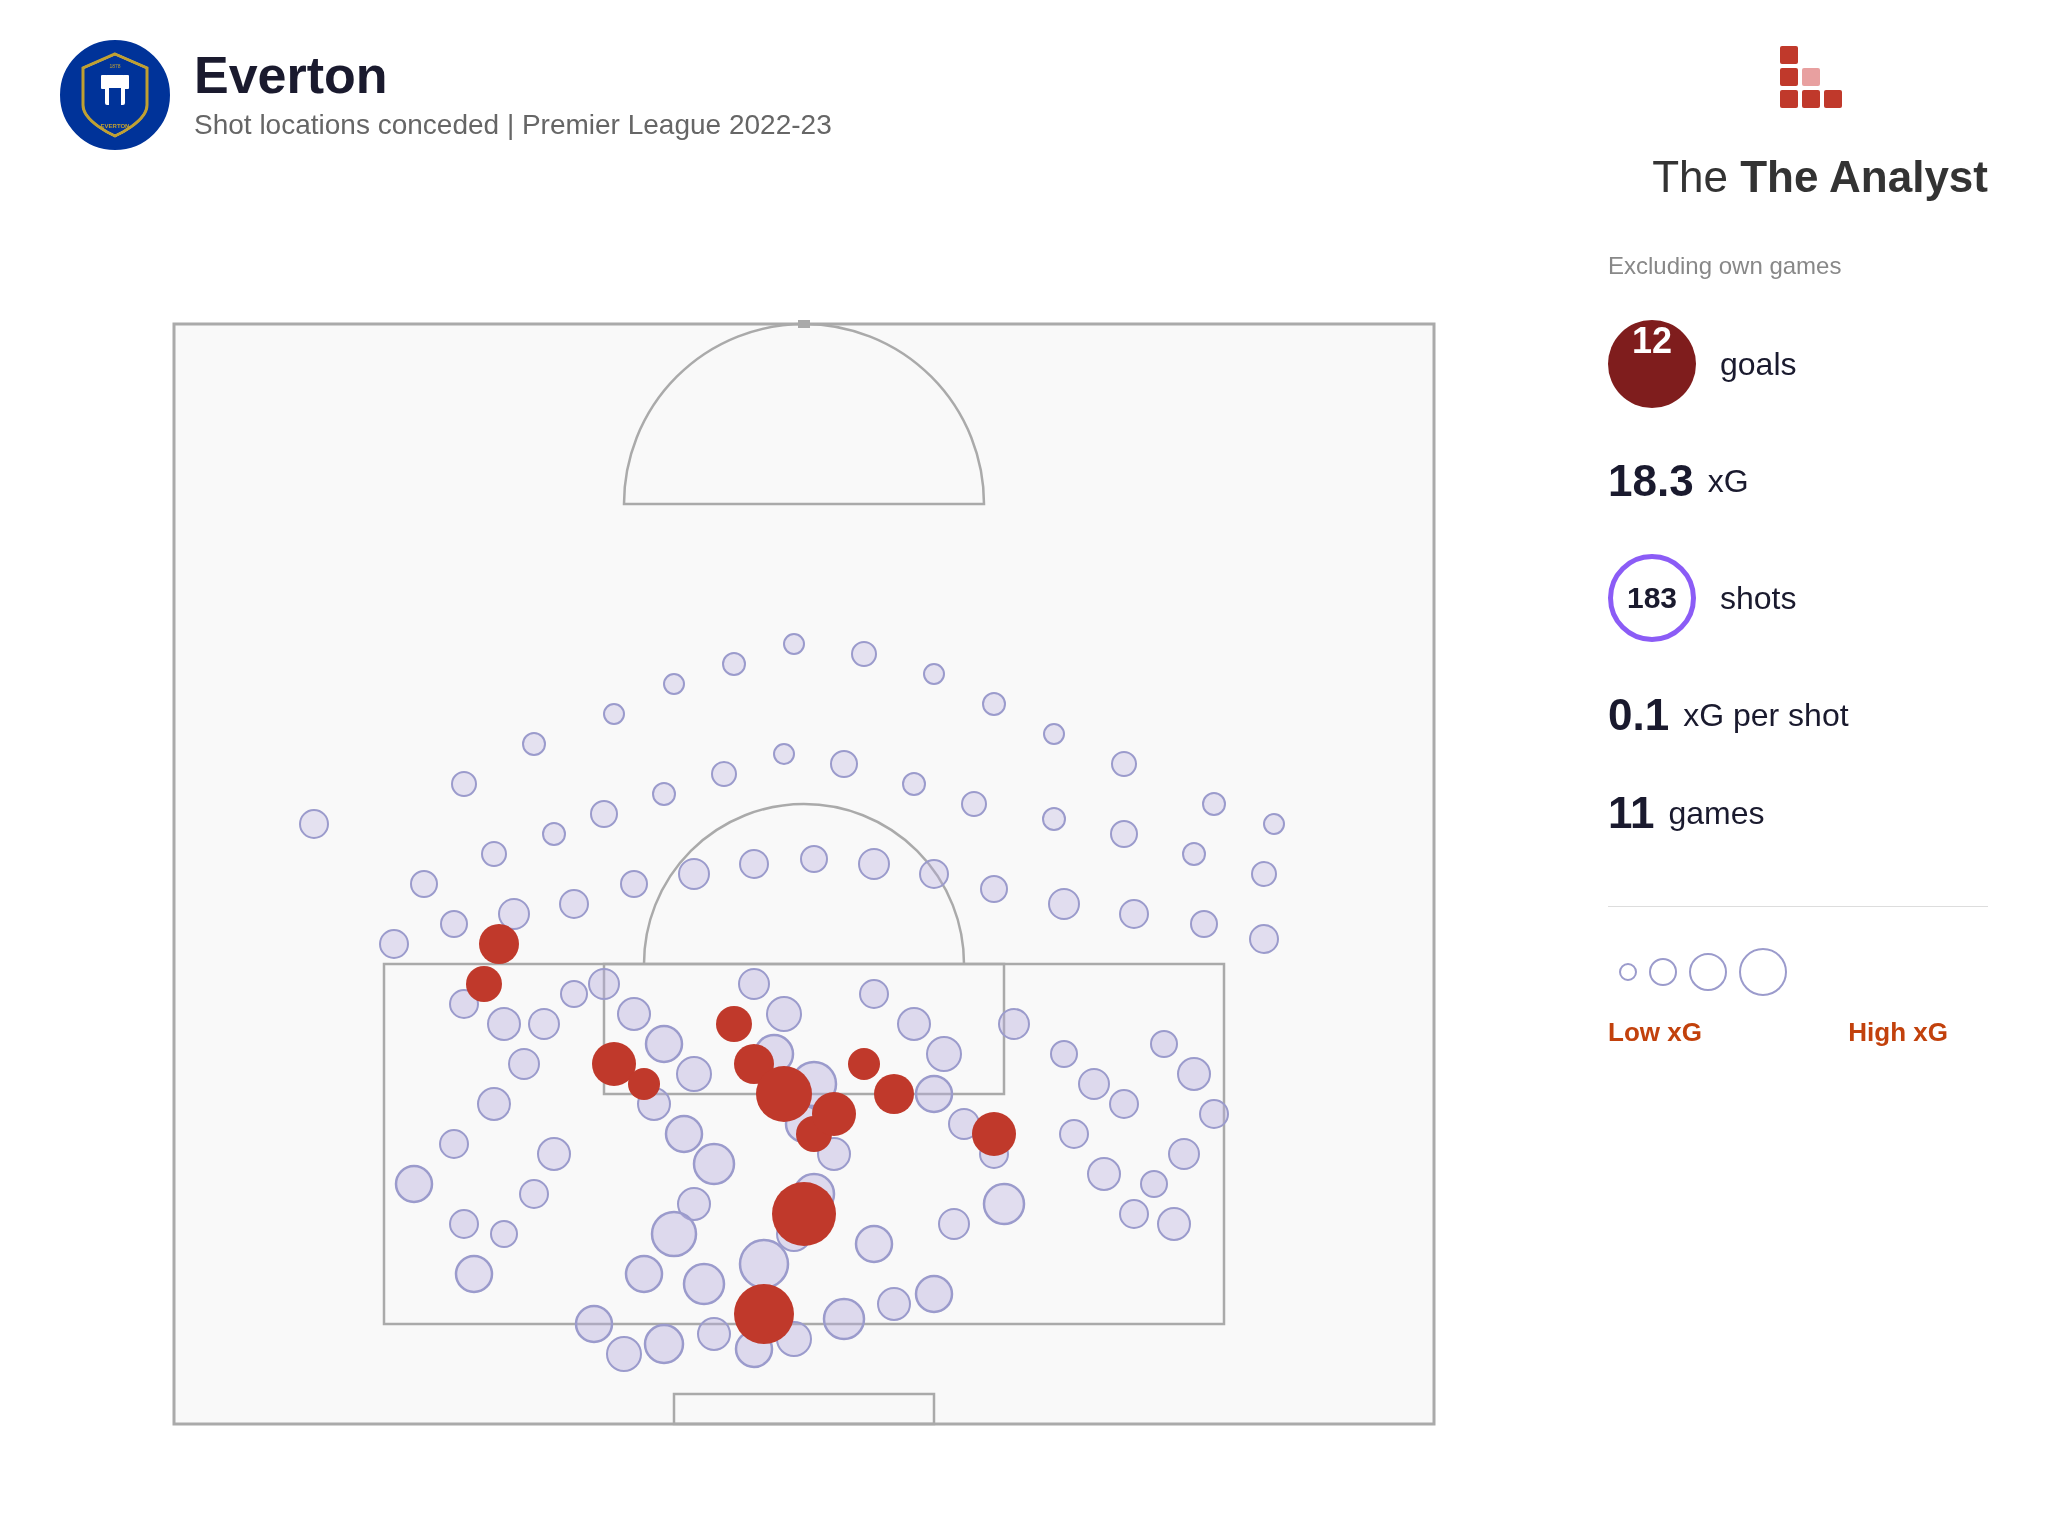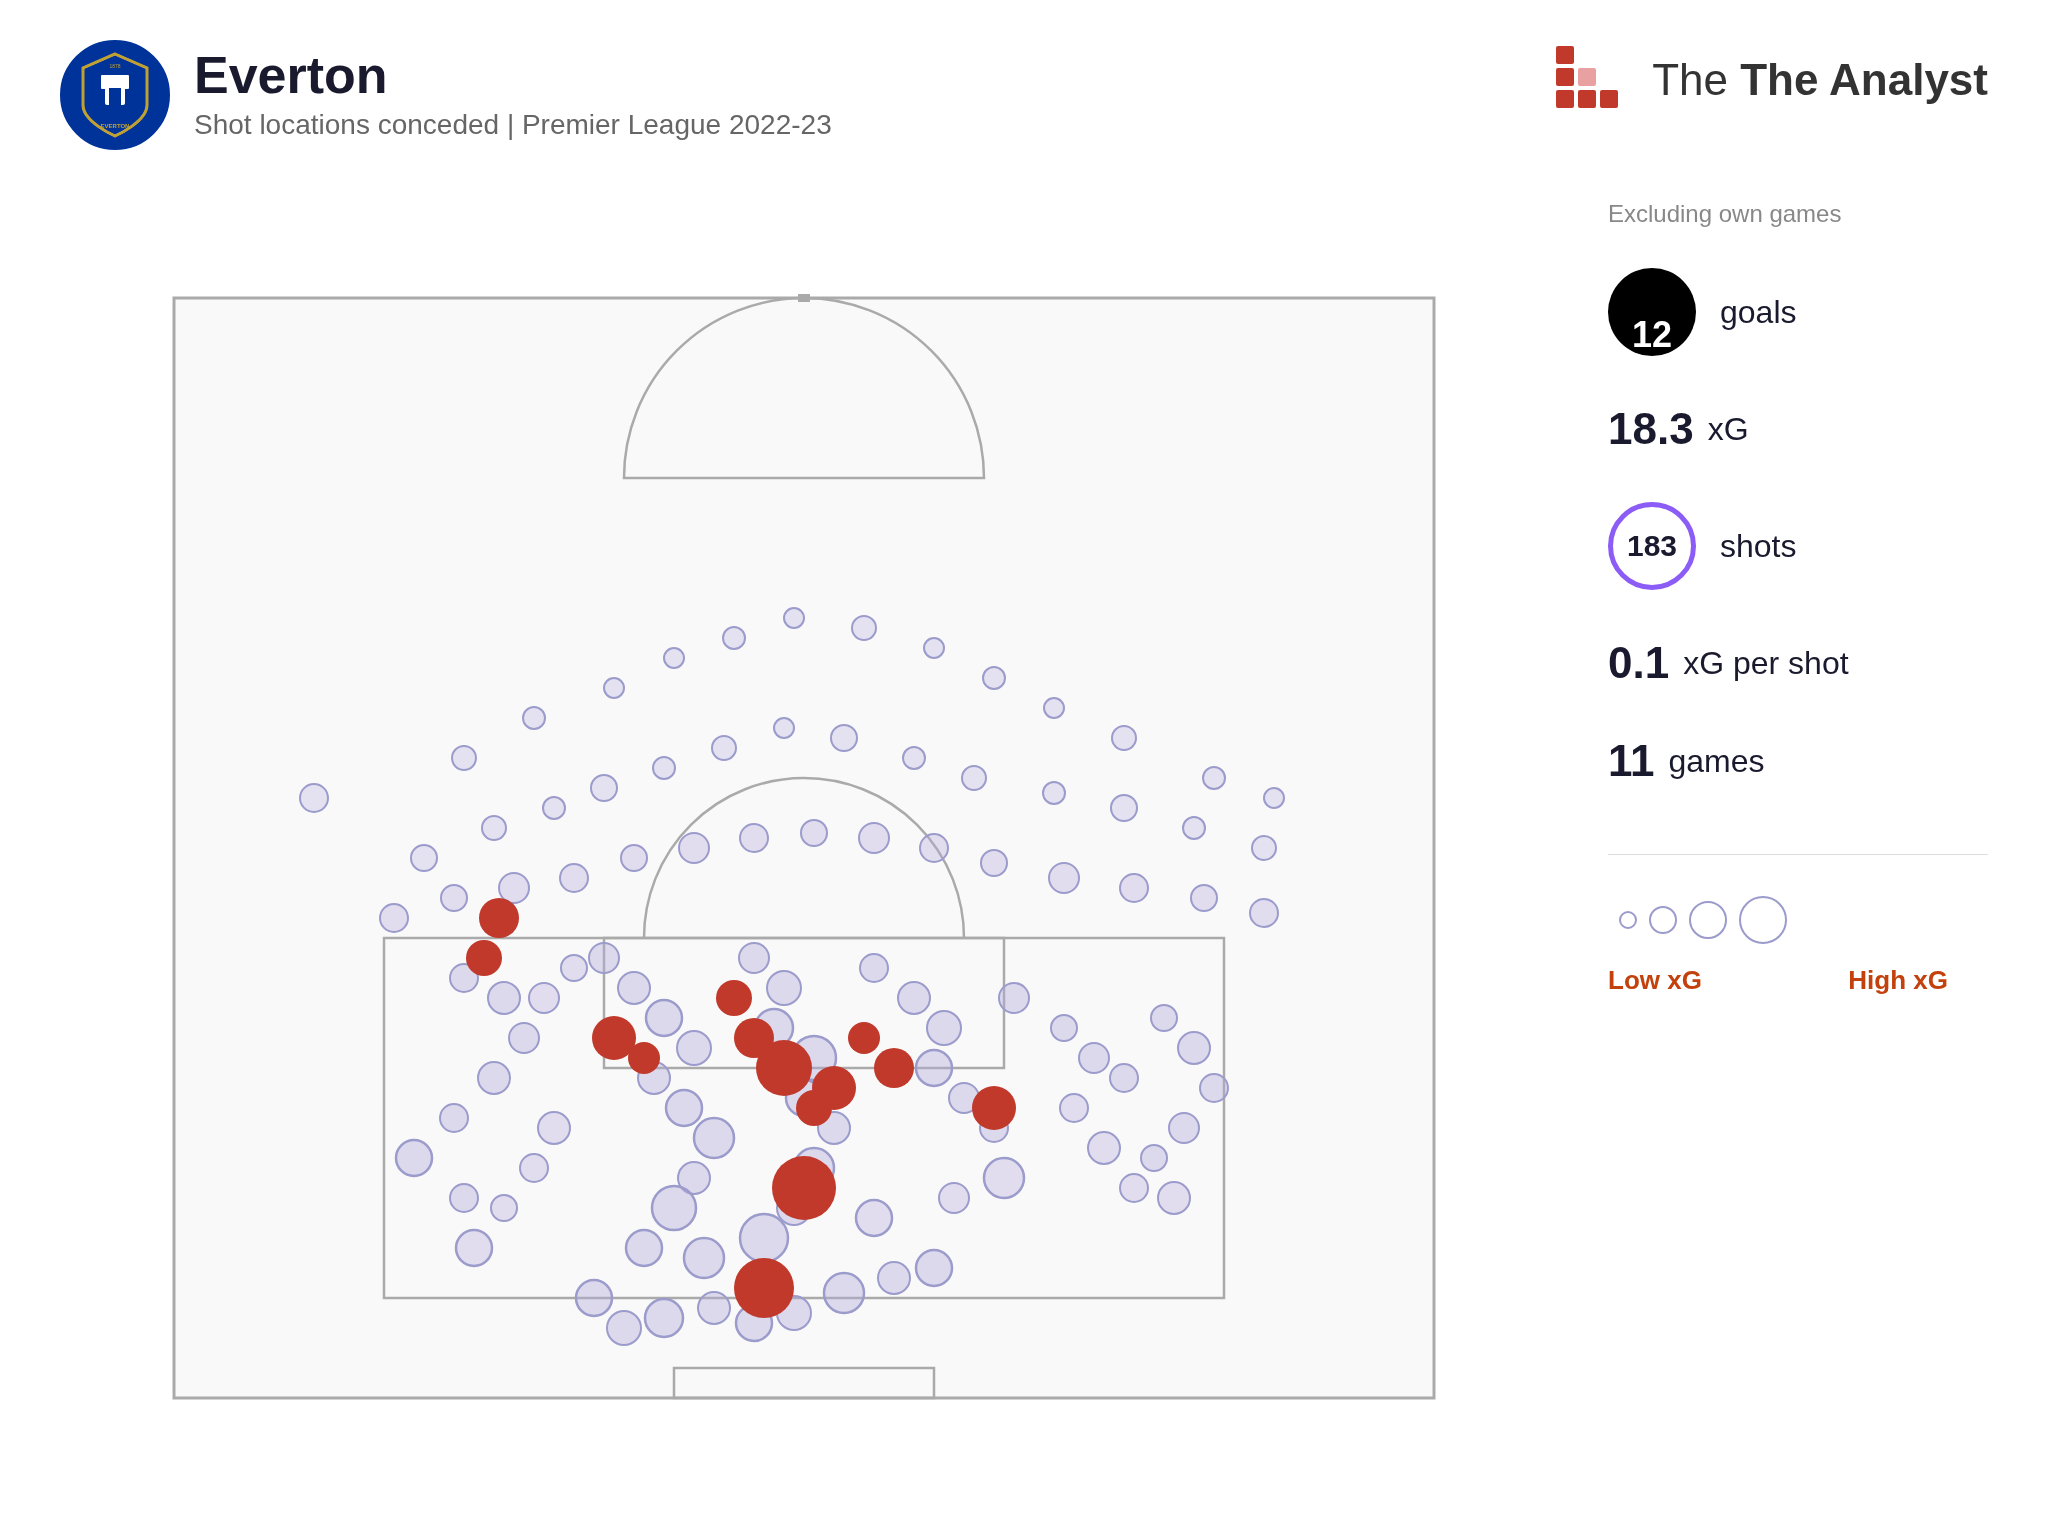--- a/index.html
+++ b/index.html
@@ -59,21 +59,22 @@
       margin-bottom: 8px;
     }
     .subtitle {
       font-size: 28px;
       color: #666;
       font-weight: 400;
     }
     .analyst-logo {
       display: flex;
       align-items: center;
-      gap: 16px;
+      gap: 32px;
+      flex-direction: column;
     }
     .analyst-bars {
       display: flex;
       flex-direction: column;
       gap: 4px;
     }
     .analyst-text {
       font-size: 44px;
       font-weight: 400;
       color: #333;
@@ -117,23 +118,23 @@
     .stat-row {
       display: flex;
       align-items: center;
       gap: 24px;
       margin-bottom: 48px;
     }
     .stat-circle-goals {
       width: 88px;
       height: 88px;
       border-radius: 50%;
-      background: #000000;
-      display: flex;
-      align-items: flex-end;
+      background: #7f1d1d;
+      display: flex;
+      align-items: flex-start;
       justify-content: center;
       color: #fff;
       font-size: 36px;
       font-weight: 800;
       flex-shrink: 0;
     }
     .stat-circle-shots {
       width: 88px;
       height: 88px;
       border-radius: 50%;

